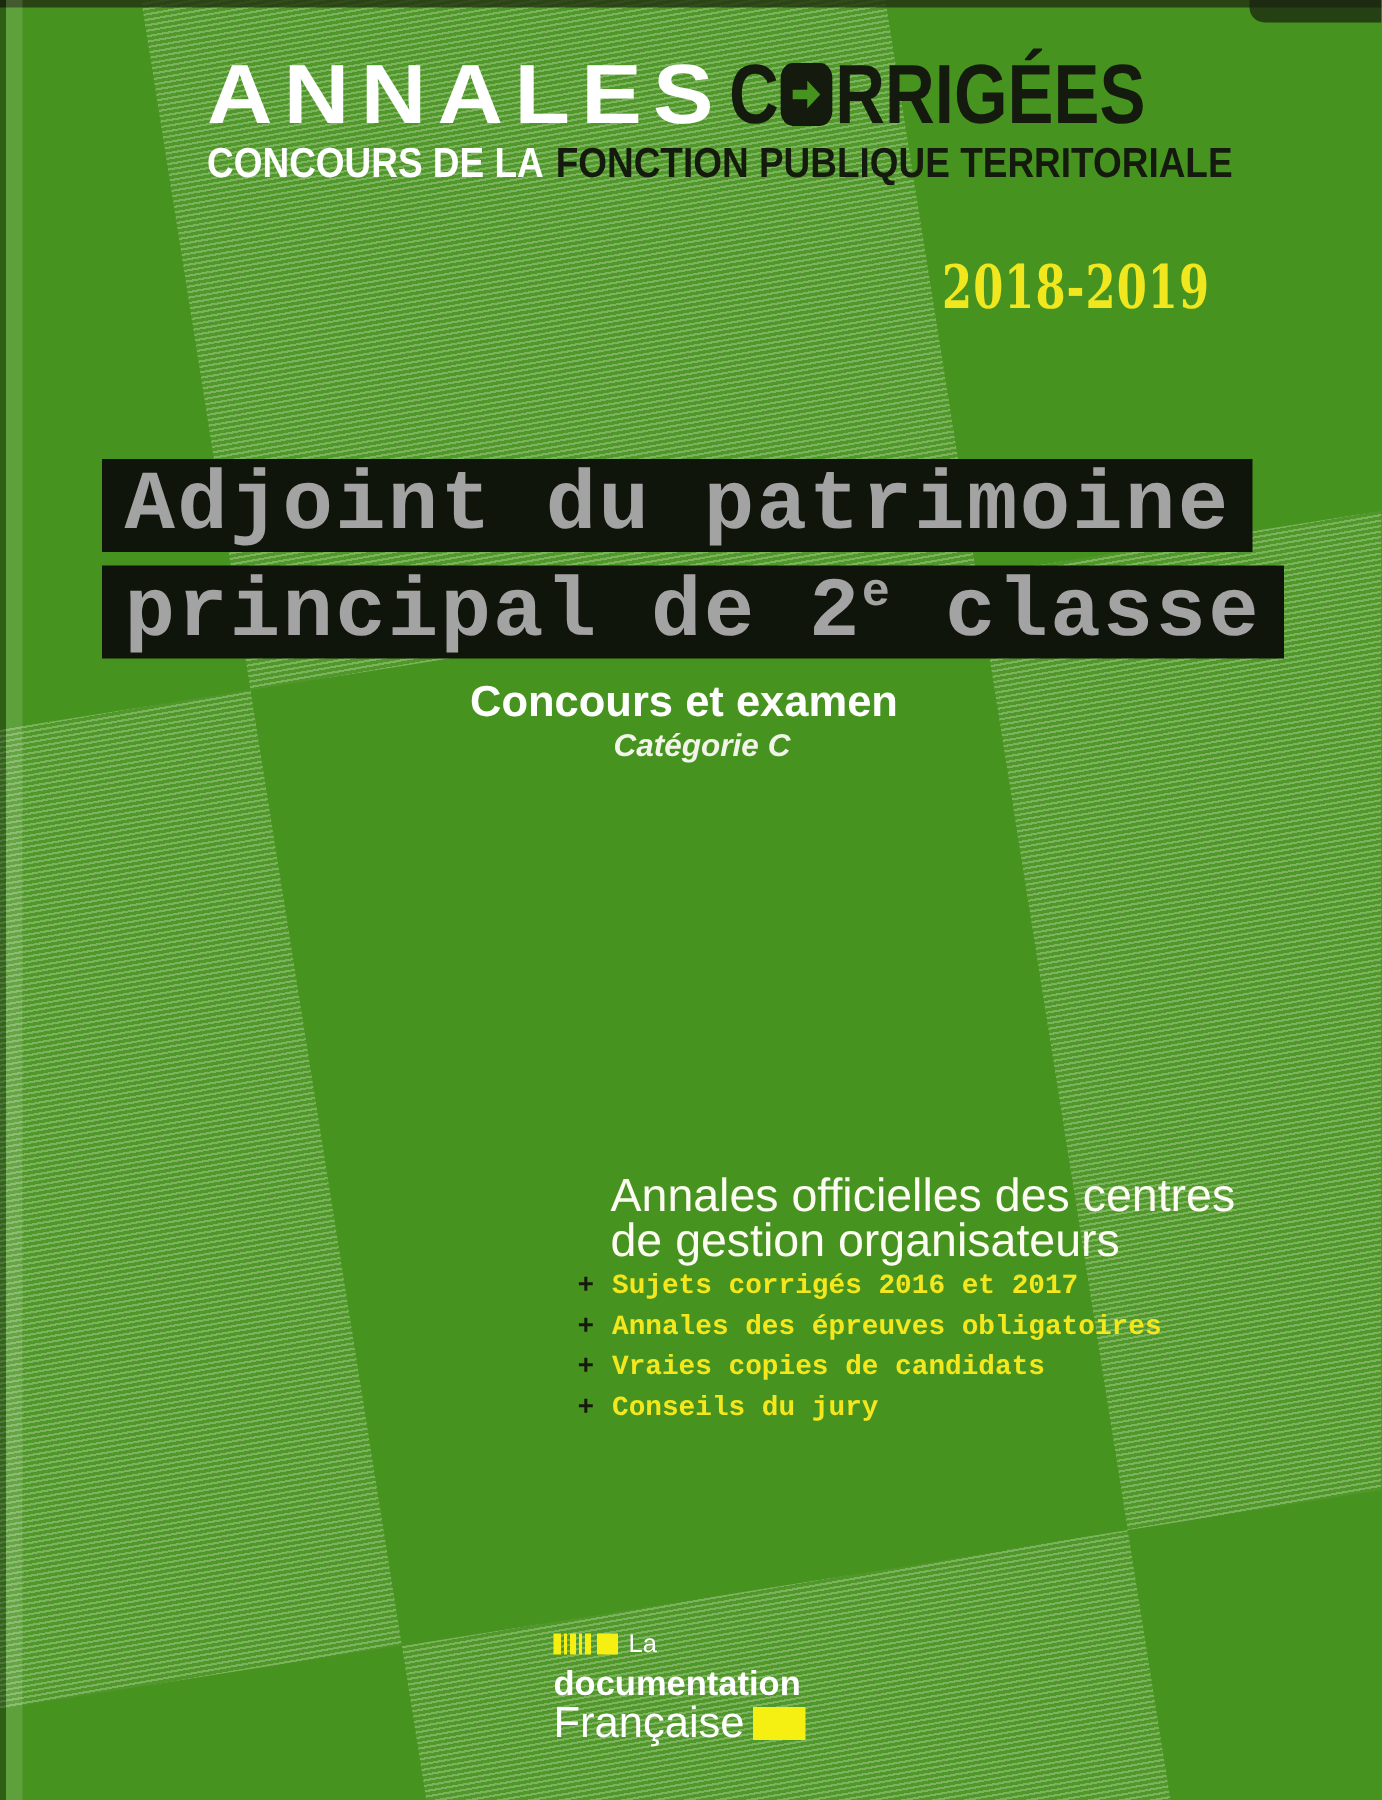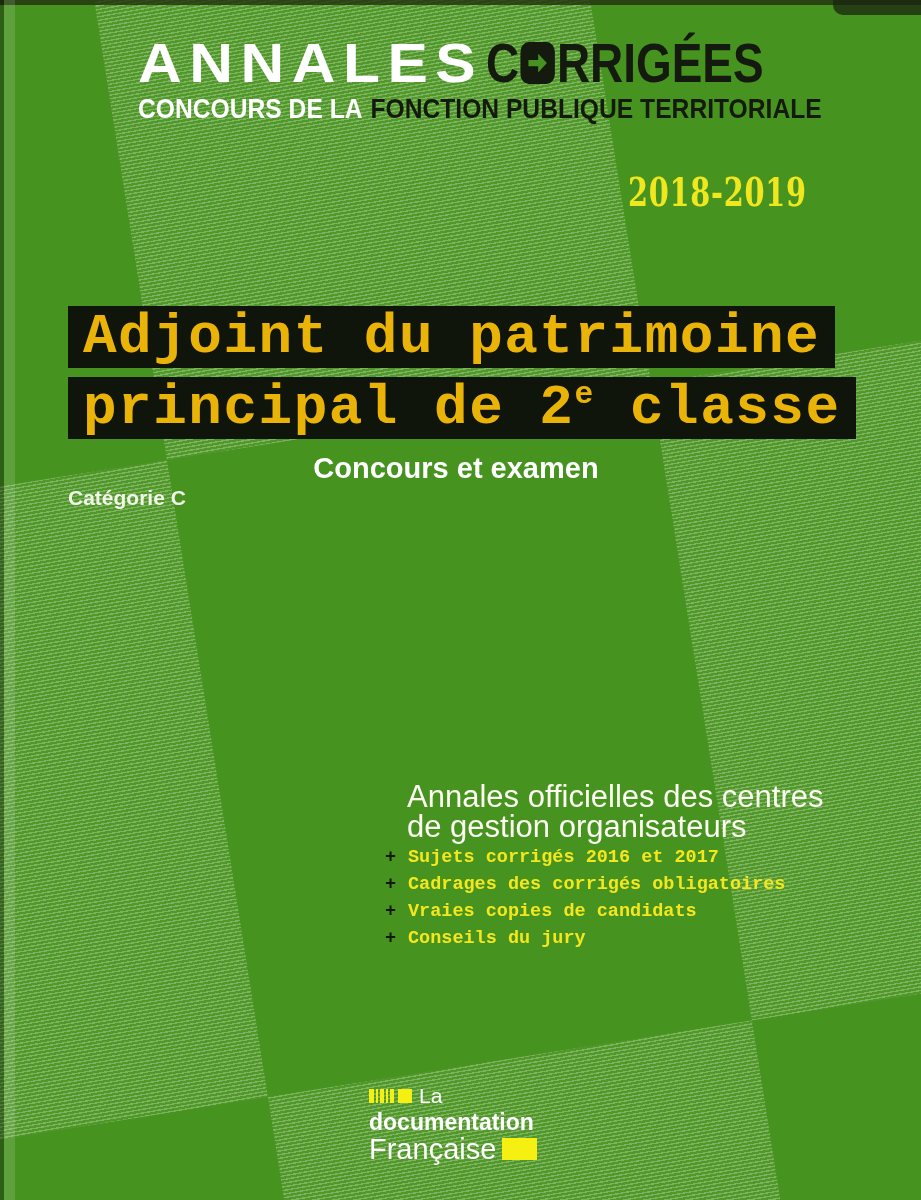--- a/index.html
+++ b/index.html
@@ -57,36 +57,36 @@
   .edition{
     position:absolute;left:628px;top:170px;
     font-family:"DejaVu Serif", serif;font-weight:bold;font-size:40px;line-height:44px;
     color:#f0e71e;letter-spacing:1px;white-space:pre;
     transform:scaleX(0.72);transform-origin:left center;
   }
 
   
   .title-block{position:absolute;left:68px;top:306px;}
   .title-bar{
-    display:table;background:#10150b;color:#eab308;
+    display:table;background:#10150b;color:#a3a3a3;
     font-family:"Liberation Mono", monospace;font-weight:bold;
     font-size:56px;line-height:62px;letter-spacing:1.5px;white-space:pre;
     padding:0 15px;
   }
   .title-bar + .title-bar{margin-top:9px;}
   .title-bar sup{font-size:0.56em;vertical-align:super;line-height:0;}
 
   
   .subtitle{
     position:absolute;left:56px;top:452px;width:800px;text-align:center;
     color:#ffffff;font-weight:bold;font-size:29px;line-height:32px;
   }
   .category{
-    position:absolute;left:68px;top:486px;width:800px;
-    color:#f2f4ea;font-weight:bold;font-size:21px;line-height:24px;
+    position:absolute;left:68px;top:486px;width:800px;text-align:center;
+    color:#f2f4ea;font-weight:bold;font-size:21px;line-height:24px;font-style:italic;
   }
 
   
   .intro{
     position:absolute;left:407px;top:782px;
     color:#fcfcf2;font-size:31px;line-height:30px;font-weight:normal;
   }
 
   
   .bullets{
@@ -103,21 +103,21 @@
   .publisher{position:absolute;left:369px;top:1085px;width:max-content;}
   .pub-row1{display:flex;align-items:center;gap:7px;height:22px;}
   .barcode{display:flex;align-items:center;gap:2px;}
   .barcode .bar{background:#f6ef12;height:14px;}
   .barcode .b1{width:5px;}
   .barcode .b2{width:2px;}
   .barcode .b3{width:4px;}
   .barcode .b4{width:2px;}
   .barcode .b5{width:4px;}
   .barcode .block{width:14px;height:14px;background:#f6ef12;margin-left:2px;}
-  .pub-la{color:#ffffff;font-size:21px;line-height:22px;}
+  .pub-la{color:#ffffff;font-size:17px;line-height:22px;}
   .pub-doc{color:#ffffff;font-weight:bold;font-size:23px;line-height:28px;margin-top:1px;}
   .pub-row3{display:flex;justify-content:flex-end;align-items:center;margin-top:1px;}
   .pub-fr{color:#ffffff;font-size:29px;line-height:24px;}
   .yellow-square{width:35px;height:22px;background:#f6ef12;margin-left:6px;}
 </style>
 </head>
 <body>
 
 <div class="bg">
   <div class="bg-rot"></div>
@@ -158,21 +158,21 @@
 <div class="bullets">
   <div class="bullet">
     <span class="bullet-marker">+</span>
     <span class="bullet-text">
         <span>Sujets corrigés 2016 et 2017</span>
       </span>
   </div>
   <div class="bullet">
     <span class="bullet-marker">+</span>
     <span class="bullet-text">
-        <span>Cadrages des corrigés obligatoires</span>
+        <span>Annales des épreuves obligatoires</span>
       </span>
   </div>
   <div class="bullet">
     <span class="bullet-marker">+</span>
     <span class="bullet-text">
         <span>Vraies copies de candidats</span>
       </span>
   </div>
   <div class="bullet">
     <span class="bullet-marker">+</span>

